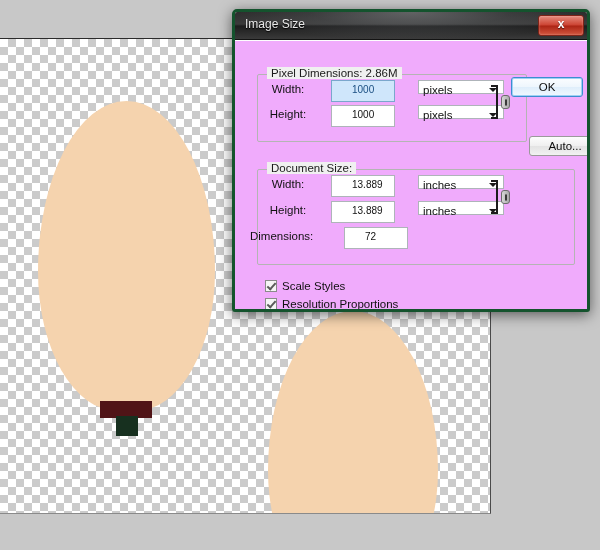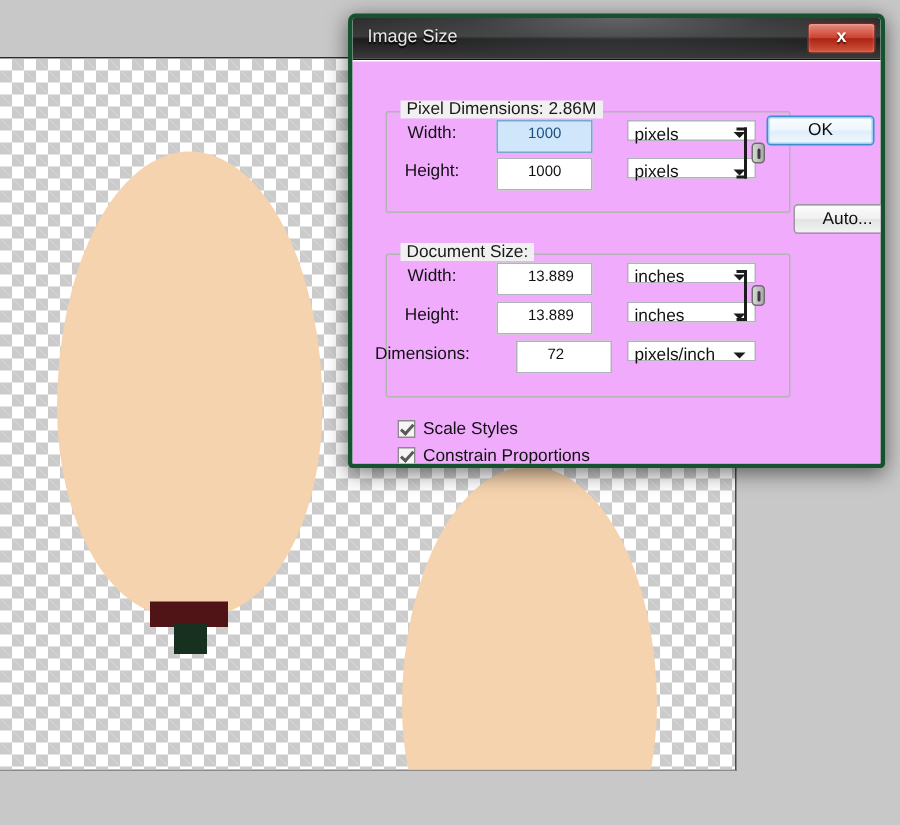--- a/index.html
+++ b/index.html
@@ -165,21 +165,21 @@
     top: -8px;
     left: 9px;
     background: #f0f0f0;
     padding: 0 4px;
     font-size: 11.5px;
     color: #1a1a1a;
     white-space: nowrap;
   }
 
   #grp-pixel { left: 22px; top: 33px; width: 268px; height: 66px; }
-  #grp-doc   { left: 22px; top: 128px; width: 268px; height: 94px; }
+  #grp-doc   { left: 22px; top: 128px; width: 268px; height: 94px; padding-left: 48px; }
 
   .row-label {
     position: absolute;
     font-size: 11.5px;
     color: #111;
     text-align: center;
   }
 
   .txt-field {
     position: absolute;
@@ -365,36 +365,32 @@
 
       <div class="row-label" style="left:28px; top:163px; width:50px;">Height:</div>
       <div class="txt-field" style="left:96px; top:160px; width:64px;">13.889</div>
       <div class="combo" style="left:166px; top:160px; width:86px;">
         <span>inches</span>
         <span class="arrow"></span>
       </div>
 
       <div class="row-label" style="left:15px; top:189px; width:63px;">Dimensions:</div>
       <div class="txt-field" style="left:96px; top:186px; width:64px;margin-left:13px;">72</div>
-      <div class="combo" style="left:166px; top:186px; width:86px;">
-        <span>pixels/inch</span>
-        <span class="arrow"></span>
-      </div>
 
       <div class="link-bracket" style="left:256px; top:139px; height:34px;"></div>
       <div class="link-icon" style="left:266px; top:149px;"></div>
 
       <div class="chk-row" style="left:30px; top:239px;text-align:right;">
         <span class="chk-box checked"></span>
         <span>Scale Styles</span>
       </div>
 
       <div class="chk-row" style="left:30px; top:257px;">
         <span class="chk-box checked"></span>
-        <span>Constrain Proportions</span>
+        <span>Resolution Proportions</span>
       </div>
 
       <div class="dlg-btn default" style="left:276px; top:36px;">OK</div>
       <div class="dlg-btn" style="left:276px; top:95px;margin-left:18px;">Auto...</div>
 
     </div>
   </div>
 
 </div>
 

